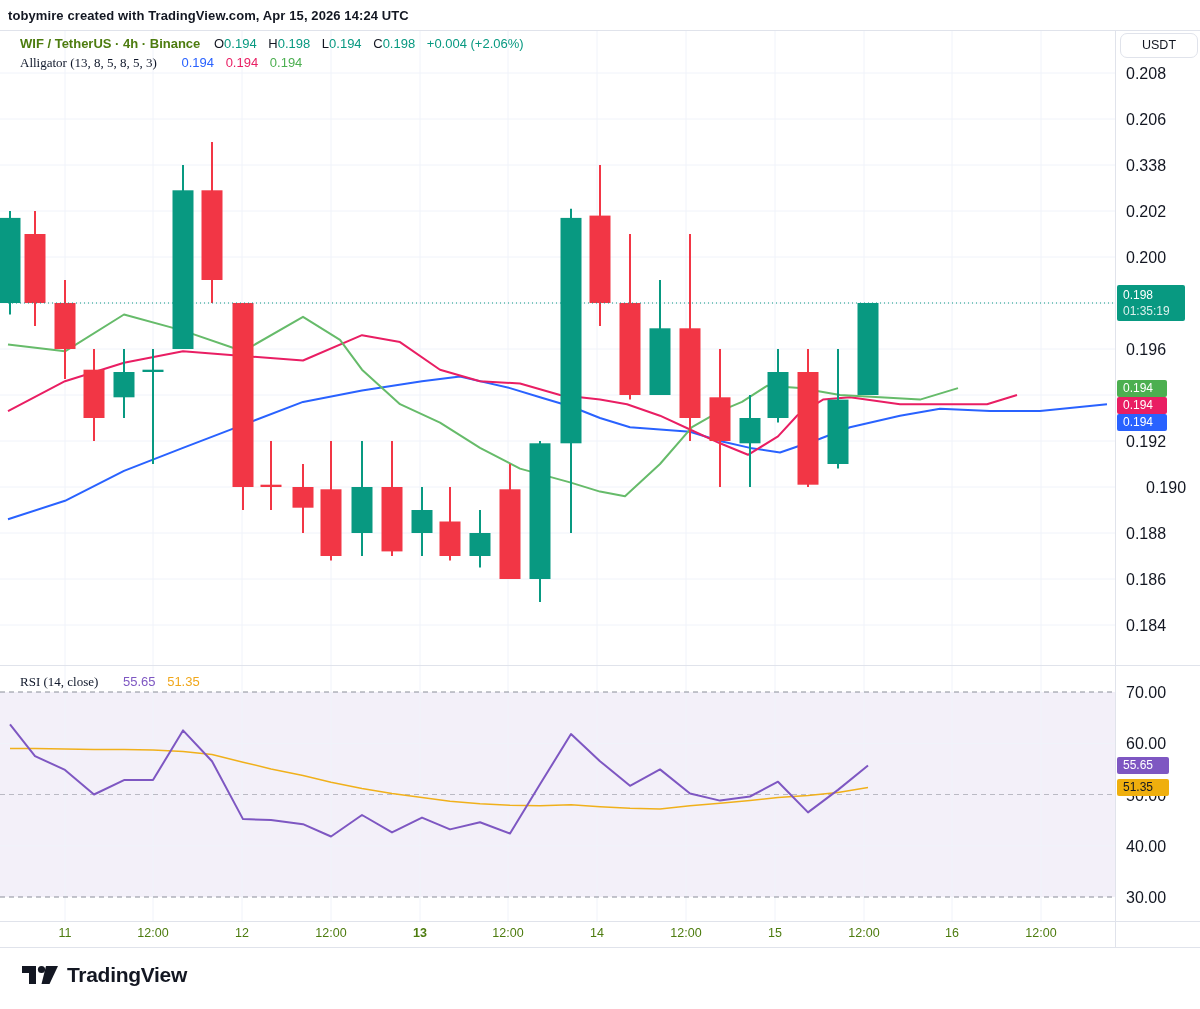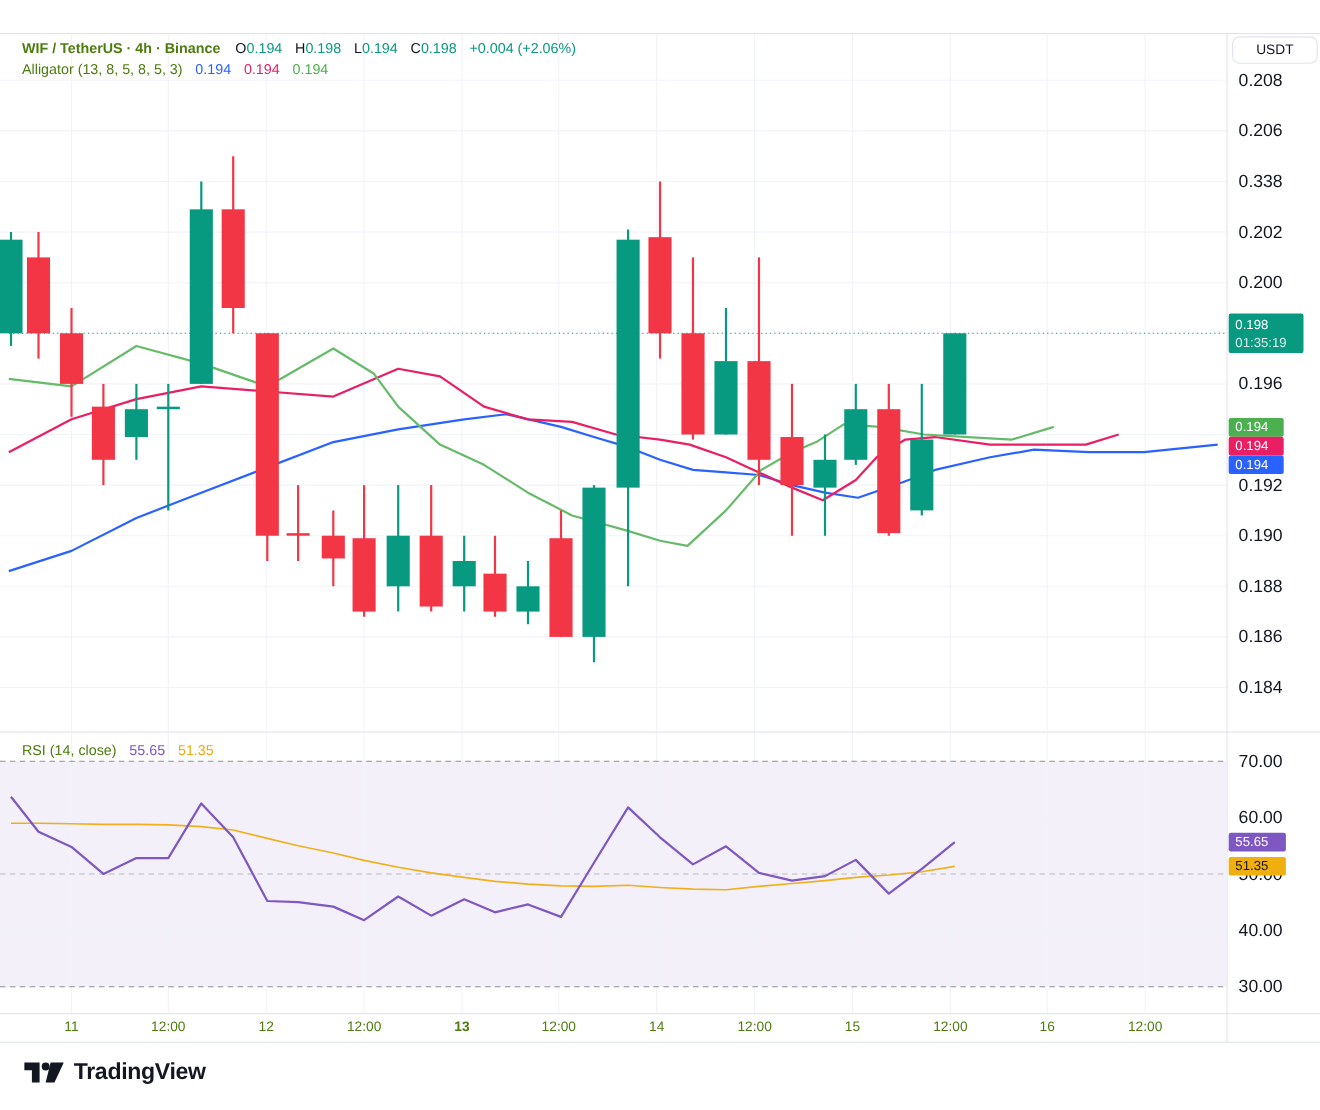--- a/index.html
+++ b/index.html
@@ -20,21 +20,21 @@
   .legend { position:absolute; font-size:13px; z-index:6; white-space:nowrap; }
   #legend-1 { left:20px; top:36px; }
   #legend-2 { left:20px; top:55px; }
   #legend-rsi { left:20px; top:674px; }
   .legend .sym { font-weight:700; color:#4d7c0f; margin-right:10px; }
   .legend .lbl { color:#131722; }
   .legend .gap { display:inline-block; width:8px; }
   .up { color:#089981; }
   .c-jaw { color:#2962ff; } .c-teeth { color:#e91e63; } .c-lips { color:#4caf50; }
   .c-rsi { color:#7e57c2; } .c-ma { color:#f0a71b; }
-  .legend .ind-name { color:#4d7c0f; margin-right:8px; }
+  .legend .ind-name { color:#0f172a; margin-right:21px;font-family:Liberation Serif, serif; }
 
   #price-axis { position:absolute; left:1116px; top:30px; width:84px; height:917px; background:#fff; z-index:4; }
   .usdt-btn { position:absolute; left:4px; top:3px; width:78px; height:25px; border:1px solid #e0e3eb;
     border-radius:7px; font-size:12.5px; font-weight:500; color:#131722; text-align:center; line-height:23px; background:#fff; }
   .axis-label { position:absolute; left:10px; font-size:16px; color:#131722; z-index:1; }
   .badge { position:absolute; left:1px; border-radius:2px; color:#fff; font-size:12px; z-index:3;
     padding:0 6px; line-height:17px; }
   #badge-last { line-height:16px; padding:2px 6px; }
   #badge-last .countdown { opacity:.85; }
 
@@ -43,20 +43,23 @@
   .time-label.bold { font-weight:700; }
 
   .logo { position:absolute; left:22px; top:961px; display:flex; align-items:center; z-index:6; }
   .logo svg { display:block; }
   .logo span { font-size:21px; font-weight:800; color:#131722; margin-left:9px; letter-spacing:-0.3px; }
 </style>
 </head>
 <body>
 <div id="stage">
 
+  <div class="header-strip">
+    <span>tobymire created with TradingView.com, Apr 15, 2026 14:24 UTC</span>
+  </div>
 
   <svg id="main-svg" class="pane" width="1115" height="635" viewBox="0 30 1115 635">
       <g>
         <line x1="0" x2="1115" y1="73" y2="73" stroke="#f0f3fa" stroke-width="1"></line>
         <line x1="0" x2="1115" y1="119.00000000000004" y2="119.00000000000004" stroke="#f0f3fa" stroke-width="1"></line>
         <line x1="0" x2="1115" y1="165.00000000000009" y2="165.00000000000009" stroke="#f0f3fa" stroke-width="1"></line>
         <line x1="0" x2="1115" y1="211.0000000000001" y2="211.0000000000001" stroke="#f0f3fa" stroke-width="1"></line>
         <line x1="0" x2="1115" y1="257.00000000000017" y2="257.00000000000017" stroke="#f0f3fa" stroke-width="1"></line>
         <line x1="0" x2="1115" y1="303.0000000000002" y2="303.0000000000002" stroke="#f0f3fa" stroke-width="1"></line>
         <line x1="0" x2="1115" y1="349.0000000000002" y2="349.0000000000002" stroke="#f0f3fa" stroke-width="1"></line>
@@ -194,21 +197,21 @@
   <div id="price-axis">
     <div class="usdt-btn">USDT</div>
     <div id="price-labels">
         <div class="axis-label" style="top: 35px;">0.208</div>
         <div class="axis-label" style="top: 81px;">0.206</div>
         <div class="axis-label" style="top: 127px;">0.338</div>
         <div class="axis-label" style="top: 173px;">0.202</div>
         <div class="axis-label" style="top: 219px;">0.200</div>
         <div class="axis-label" style="top: 311px;">0.196</div>
         <div class="axis-label" style="top: 403px;">0.192</div>
-        <div class="axis-label" style="top: 449px;">0.190</div>
+        <div class="axis-label" style="top: 449px; margin-left: 20px;">0.190</div>
         <div class="axis-label" style="top: 495px;">0.188</div>
         <div class="axis-label" style="top: 541px;">0.186</div>
         <div class="axis-label" style="top: 587px;">0.184</div>
       </div>
     <div class="badge" id="badge-last" style="top: 255px; background: rgb(8, 153, 129); width: 68px;">
       <div>0.198</div>
       <div class="countdown">01:35:19</div>
     </div>
     <div class="badge" id="badge-lips" style="top: 349.6px; background: rgb(76, 175, 80); color: rgb(255, 255, 255); width: 50px;">0.194</div>
     <div class="badge" id="badge-teeth" style="top: 366.6px; background: rgb(233, 30, 99); color: rgb(255, 255, 255); width: 50px;">0.194</div>

